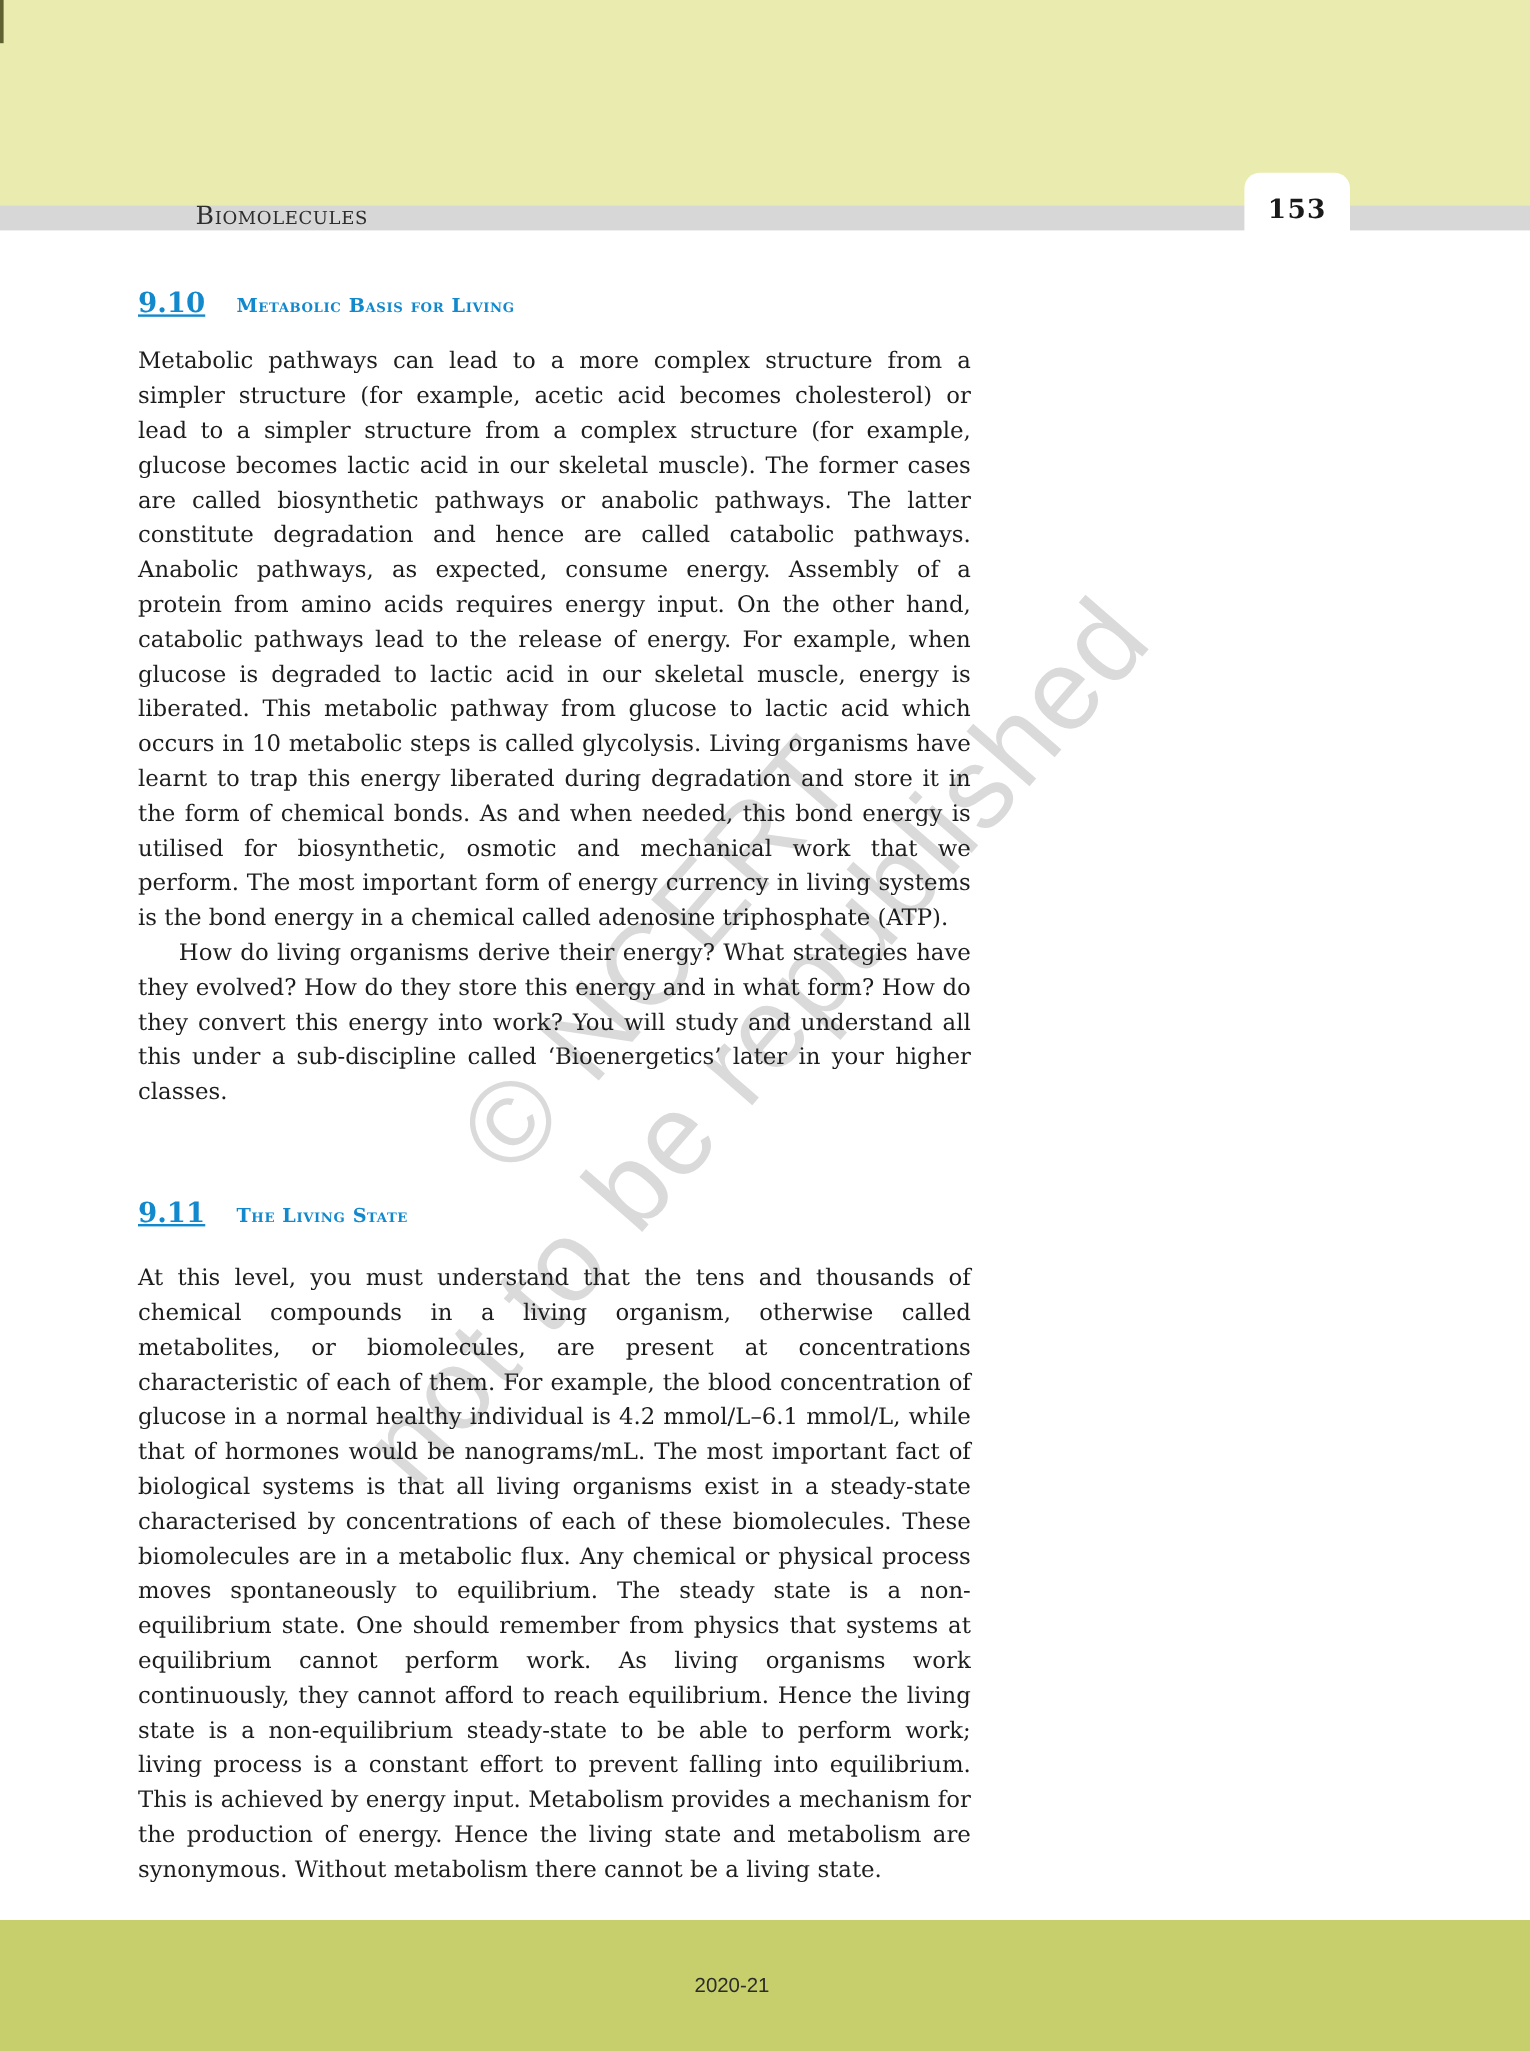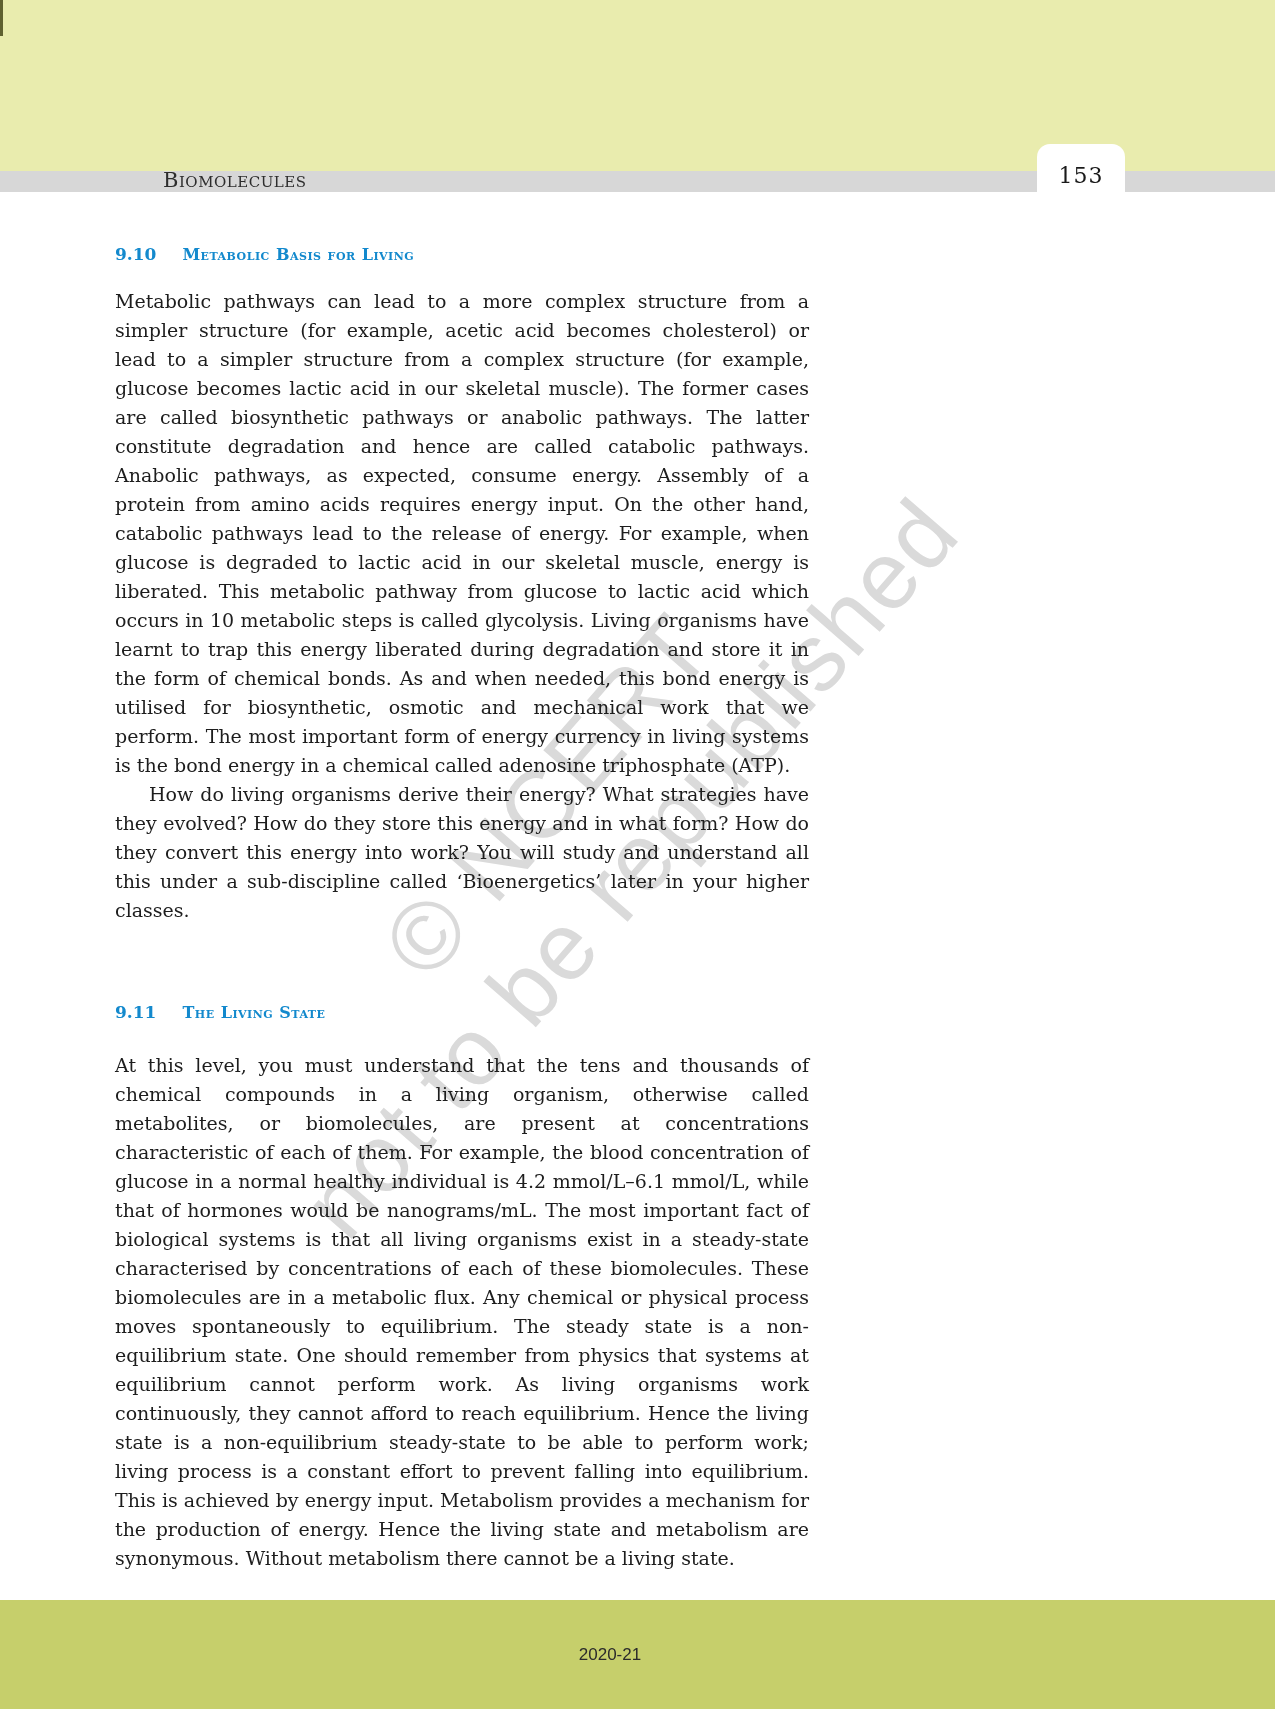--- a/index.html
+++ b/index.html
@@ -35,21 +35,21 @@
     color: #2d2d2d;
   }
   .page-tab {
     position: absolute; left: 1037px; top: 144px;
     width: 88px; height: 56px;
     background: #ffffff;
     border-radius: 13px 13px 0 0;
     display: flex; align-items: center; justify-content: center;
   }
   .page-tab .num {
-    font-weight: normal;
+    font-weight: bold;
     font-size: 22px;
     color: #1a1a1a;
     letter-spacing: 1px;
     padding-top: 6px;
   }
   .bottom-band {
     position: absolute; left: 0; top: 1600px;
     width: 1275px; height: 109px;
     background: #c6cf6b;
   }
@@ -86,22 +86,23 @@
     z-index: 1;
     color: #1d1d1d;
   }
   .section-heading {
     color: #1389cd;
     font-weight: bold;
     margin: 0 0 21px 0;
     white-space: nowrap;
   }
   .section-heading .sec-num {
-    font-size: 17px;
+    font-size: 23px;
     margin-right: 26px;
+    text-decoration: underline;
   }
   .section-heading .sec-title {
     font-size: 16px;
     font-variant: small-caps;
     letter-spacing: 0.5px;
   }
   .section-heading.second { margin: 70px 0 27px 0; }
   p.body-par {
     margin: 0;
     font-size: 19px;

